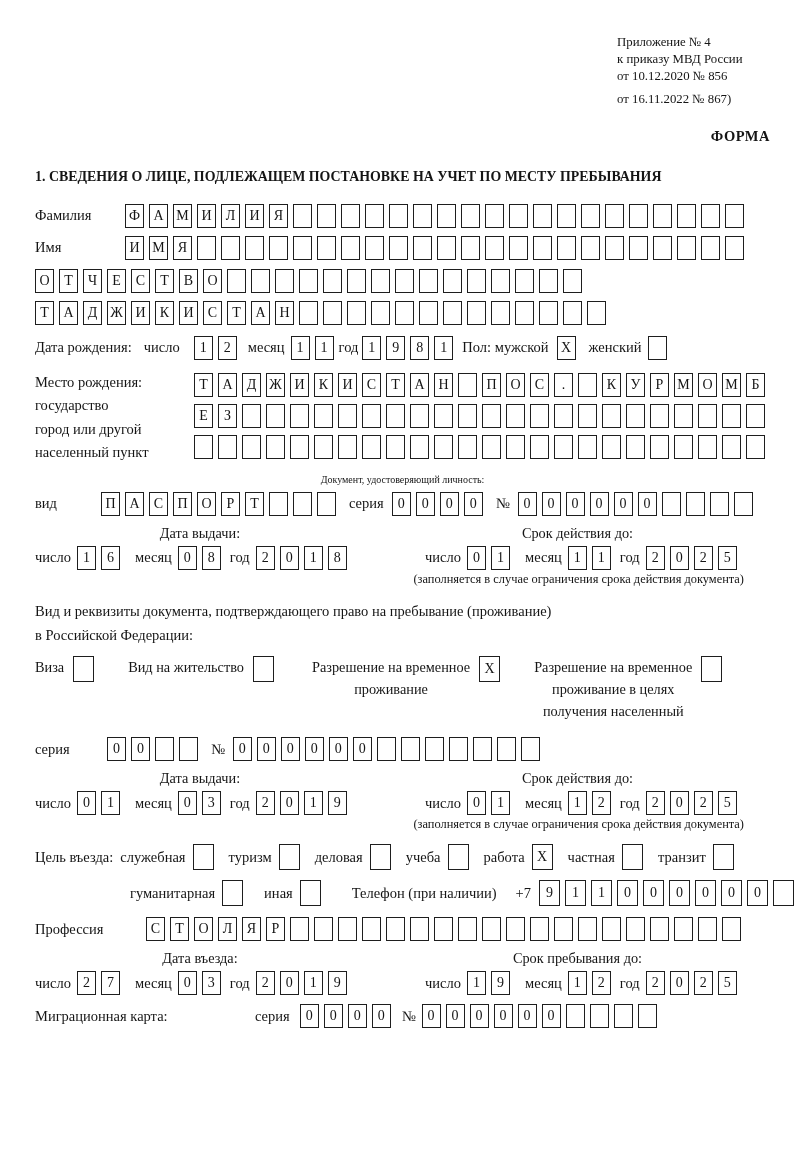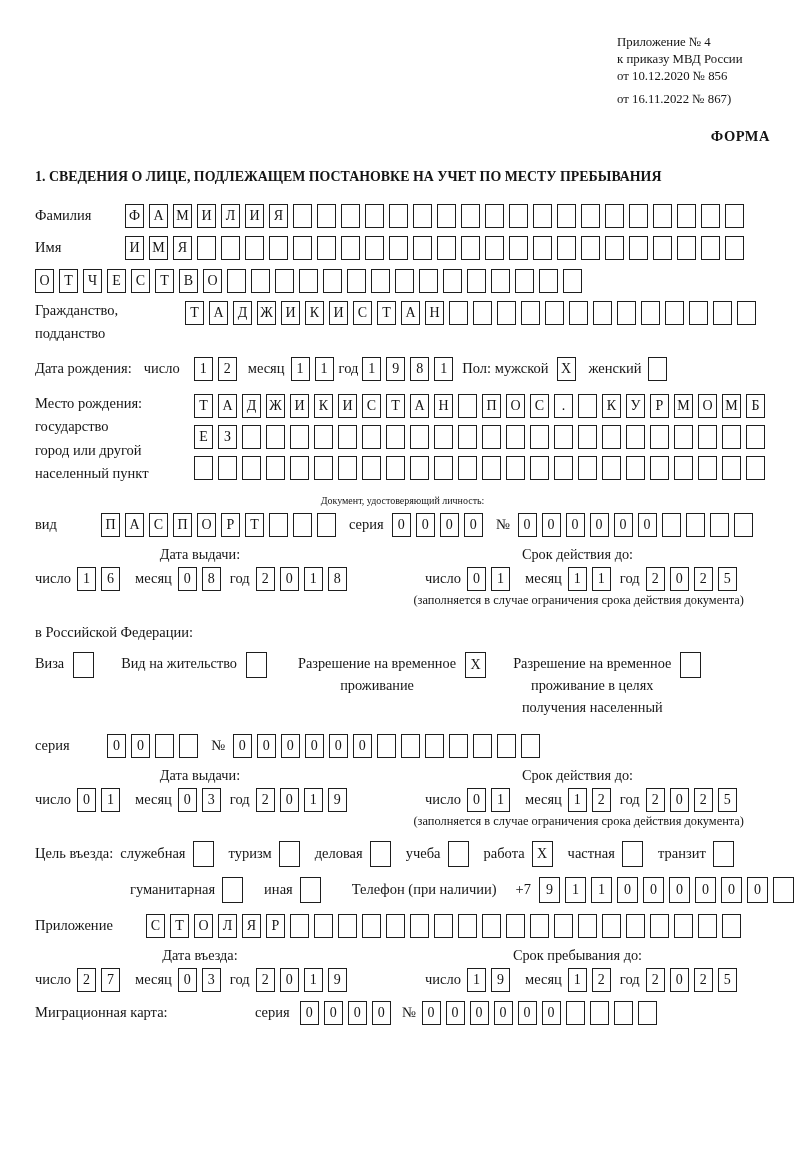--- a/index.html
+++ b/index.html
@@ -39,21 +39,21 @@
   .date-row{display:flex;align-items:center;margin-top:4px;}
   .dgroup{display:flex;align-items:center;flex:none;}
   .dgroup .lbl{margin-right:6px;}
   .left-dgroup{width:390px;}
   .note{ text-align:right;font-size:12.4px;margin-top:2px;padding-right:26px;}
 
   .intro{font-size:14.5px;margin-top:12px;line-height:1.7;}
 
   .opt{display:flex;align-items:flex-start;flex:none;}
   .opt .olabel{font-size:14.3px;text-align:center;line-height:1.55;margin-right:9px;}
-  .opts-row{display:flex;align-items:flex-start;margin-top:8px;}
+  .opts-row{display:flex;align-items:flex-start;margin-top:8px;gap:7px;}
 
   .purpose-row{display:flex;align-items:center;margin-top:12px;flex-wrap:nowrap;}
   .purpose-row .lbl{margin-right:7px;}
   .purpose-row .cbwrap{margin-right:10px;}
 </style>
 </head>
 <body>
 
 <div class="page">
 
@@ -157,24 +157,20 @@
         <span class="cb"></span>
         <span class="cb"></span>
         <span class="cb"></span>
         <span class="cb"></span>
         <span class="cb"></span>
         <span class="cb"></span>
       </span>
   </div>
 
   <div class="row-start">
-    <span class="lines w150">
-      <span class="lbl">Гражданство,</span>
-      <span class="lbl">подданство</span>
-    </span>
     <span class="boxes mt2">
         <span class="cb">Т</span>
         <span class="cb">А</span>
         <span class="cb">Д</span>
         <span class="cb">Ж</span>
         <span class="cb">И</span>
         <span class="cb">К</span>
         <span class="cb">И</span>
         <span class="cb">С</span>
         <span class="cb">Т</span>
@@ -392,20 +388,21 @@
           <span class="cb">2</span>
           <span class="cb">0</span>
           <span class="cb">2</span>
           <span class="cb">5</span>
         </span>
     </span>
   </div>
   <div class="note">(заполняется в случае ограничения срока действия документа)</div>
 
   <div class="intro">
+    <div>Вид и реквизиты документа, подтверждающего право на пребывание (проживание)</div>
     <div>в Российской Федерации:</div>
   </div>
 
   <div class="opts-row check">
     <span class="opt">
       <span class="olabel">Виза</span>
       <span class="boxes">
           <span class="cb"></span>
         </span>
     </span>
@@ -559,21 +556,21 @@
         <span class="cb">0</span>
         <span class="cb">0</span>
         <span class="cb">0</span>
         <span class="cb">0</span>
         <span class="cb">0</span>
         <span class="cb"></span>
       </span>
   </div>
 
   <div class="row" style="margin-top:10px;">
-    <span class="lbl w111">Приложение</span>
+    <span class="lbl w111">Профессия</span>
     <span class="boxes">
         <span class="cb">С</span>
         <span class="cb">Т</span>
         <span class="cb">О</span>
         <span class="cb">Л</span>
         <span class="cb">Я</span>
         <span class="cb">Р</span>
         <span class="cb"></span>
         <span class="cb"></span>
         <span class="cb"></span>

